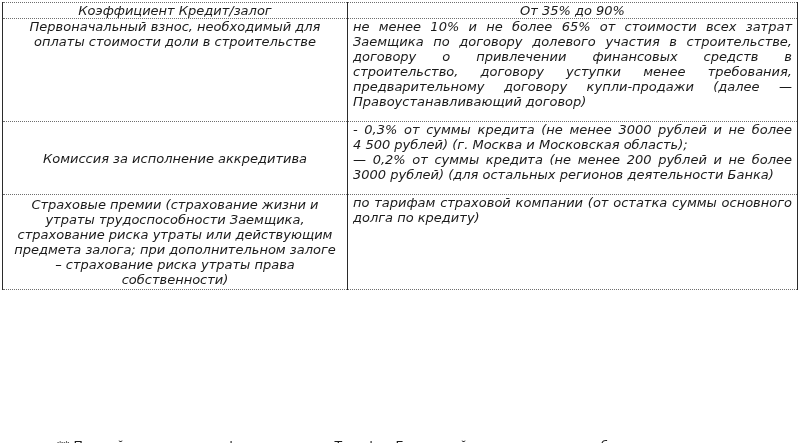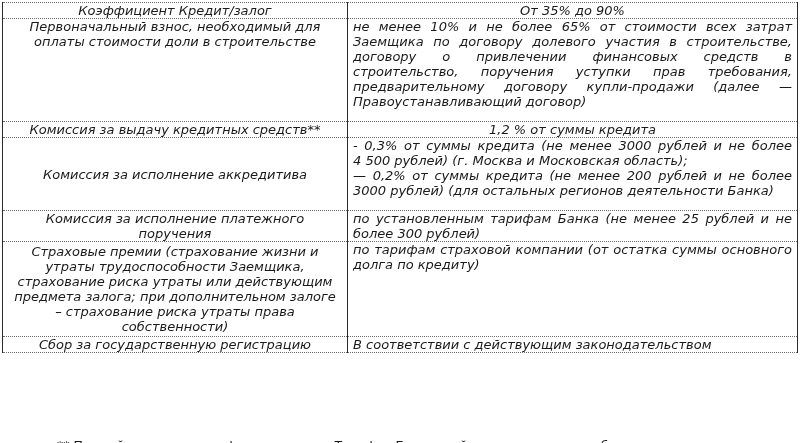--- a/index.html
+++ b/index.html
@@ -63,80 +63,54 @@
 
   <tr class="h103">
     <td class="l vt">
       <div>Первоначальный взнос, необходимый для</div>
       <div>оплаты стоимости доли в строительстве</div>
     </td>
     <td class="r">
       <div class="jl">не менее 10% и не более 65% от стоимости всех затрат</div>
       <div class="jl">Заемщика по договору долевого участия в строительстве,</div>
       <div class="jl">договору о привлечении финансовых средств в</div>
-      <div class="jl">строительство, поручения уступки прав требования,</div>
+      <div class="jl">строительство, договору уступки менее требования,</div>
       <div class="jl">предварительному договору купли-продажи (далее —</div>
       <div>Правоустанавливающий договор)</div>
     </td>
   </tr>
 
 
-  <tr class="h15">
-    <td class="l">
-      <div>Комиссия за выдачу кредитных средств**</div>
-    </td>
-    <td class="r">
-      <div class="c">1,2 % от суммы кредита</div>
-    </td>
-  </tr>
 
   <tr class="h73">
     <td class="l">
       <div>Комиссия за исполнение аккредитива</div>
     </td>
     <td class="r">
       <div class="jl">- 0,3% от суммы кредита (не менее 3000 рублей и не более</div>
       <div>4 500 рублей) (г. Москва и Московская область);</div>
       <div class="jl">— 0,2% от суммы кредита (не менее 200 рублей и не более</div>
       <div>3000 рублей) (для остальных регионов деятельности Банка)</div>
     </td>
   </tr>
 
-  <tr class="h30">
-    <td class="l">
-      <div>Комиссия за исполнение платежного</div>
-      <div>поручения</div>
-    </td>
-    <td class="r">
-      <div class="jl">по установленным тарифам Банка (не менее 25 рублей и не</div>
-      <div>более 300 рублей)</div>
-    </td>
-  </tr>
 
 
 
   <tr class="h95">
     <td class="l">
       <div>Страховые премии (страхование жизни и</div>
       <div>утраты трудоспособности Заемщика,</div>
       <div>страхование риска утраты или действующим</div>
       <div>предмета залога; при дополнительном залоге</div>
       <div>– страхование риска утраты права</div>
       <div>собственности)</div>
     </td>
     <td class="r">
       <div class="jl">по тарифам страховой компании (от остатка суммы основного</div>
       <div>долга по кредиту)</div>
     </td>
   </tr>
 
-  <tr class="h15">
-    <td class="l">
-      <div>Сбор за государственную регистрацию</div>
-    </td>
-    <td class="r">
-      <div>В соответствии с действующим законодательством</div>
-    </td>
-  </tr>
 </tbody>
   </table>
 
 <div class="footnote">** Полный перечень тарифов приведен в Тарифах Банка, действующих на дату обращения</div>
 
 </body></html>

